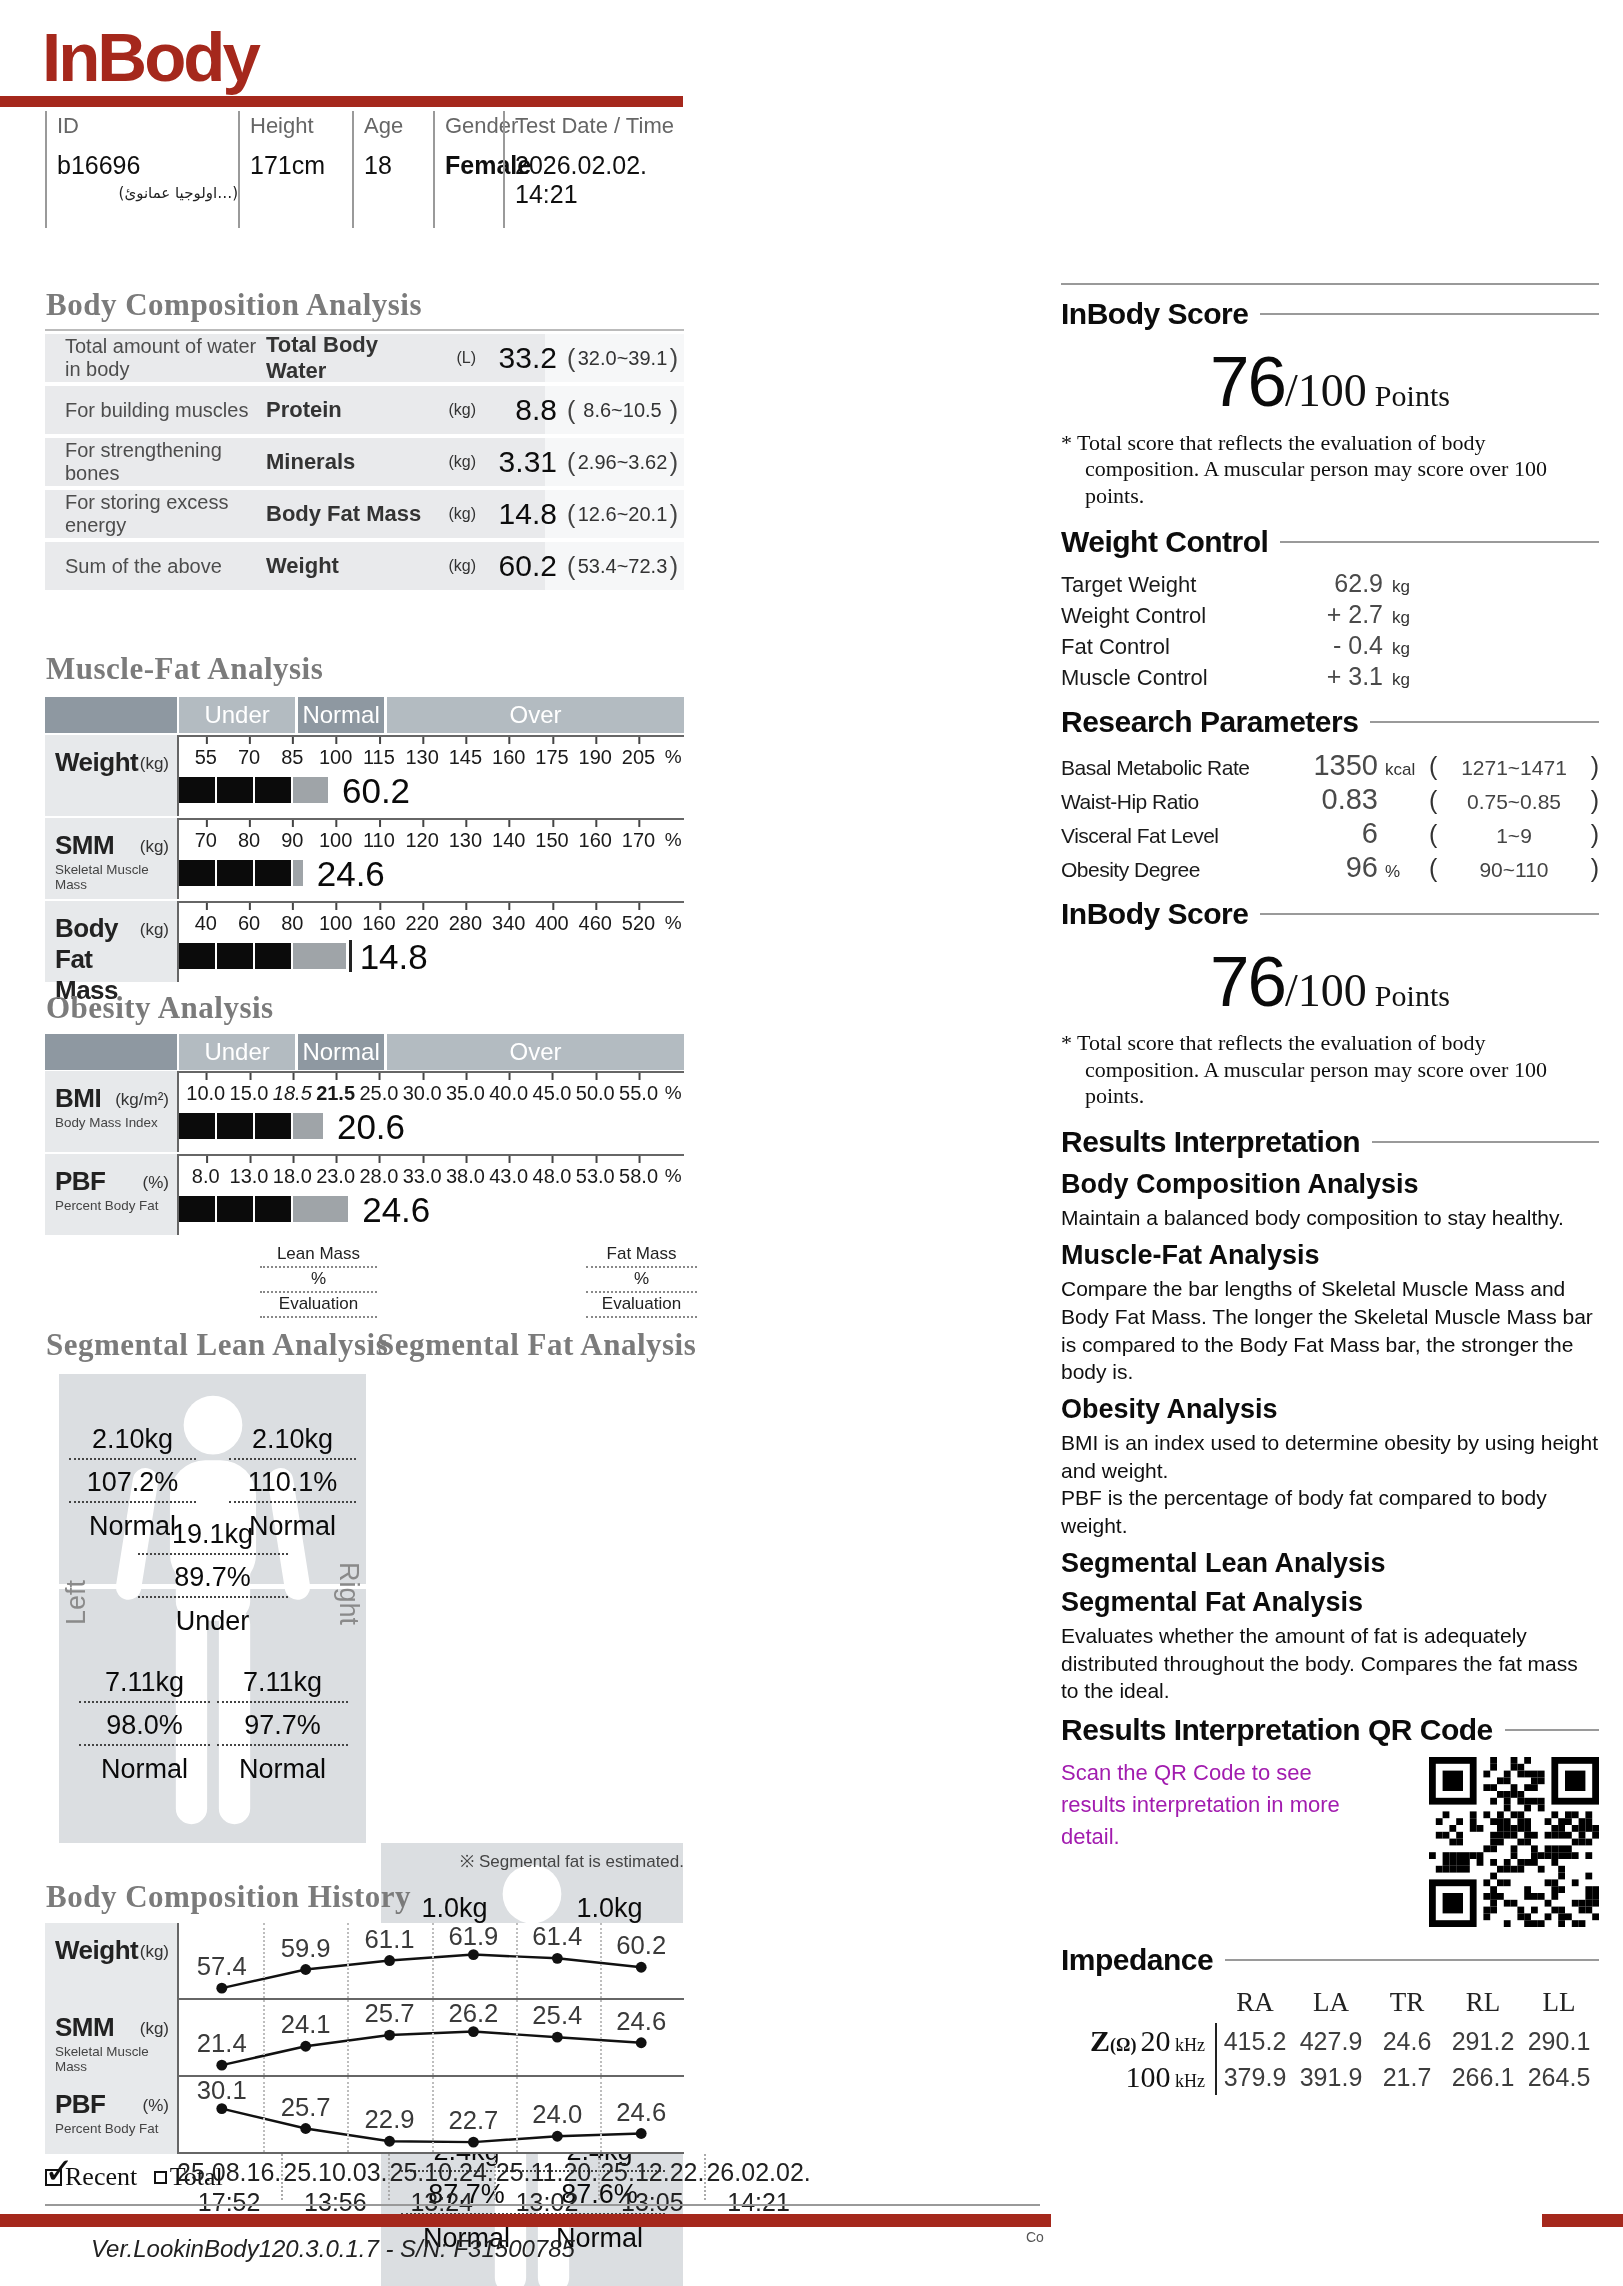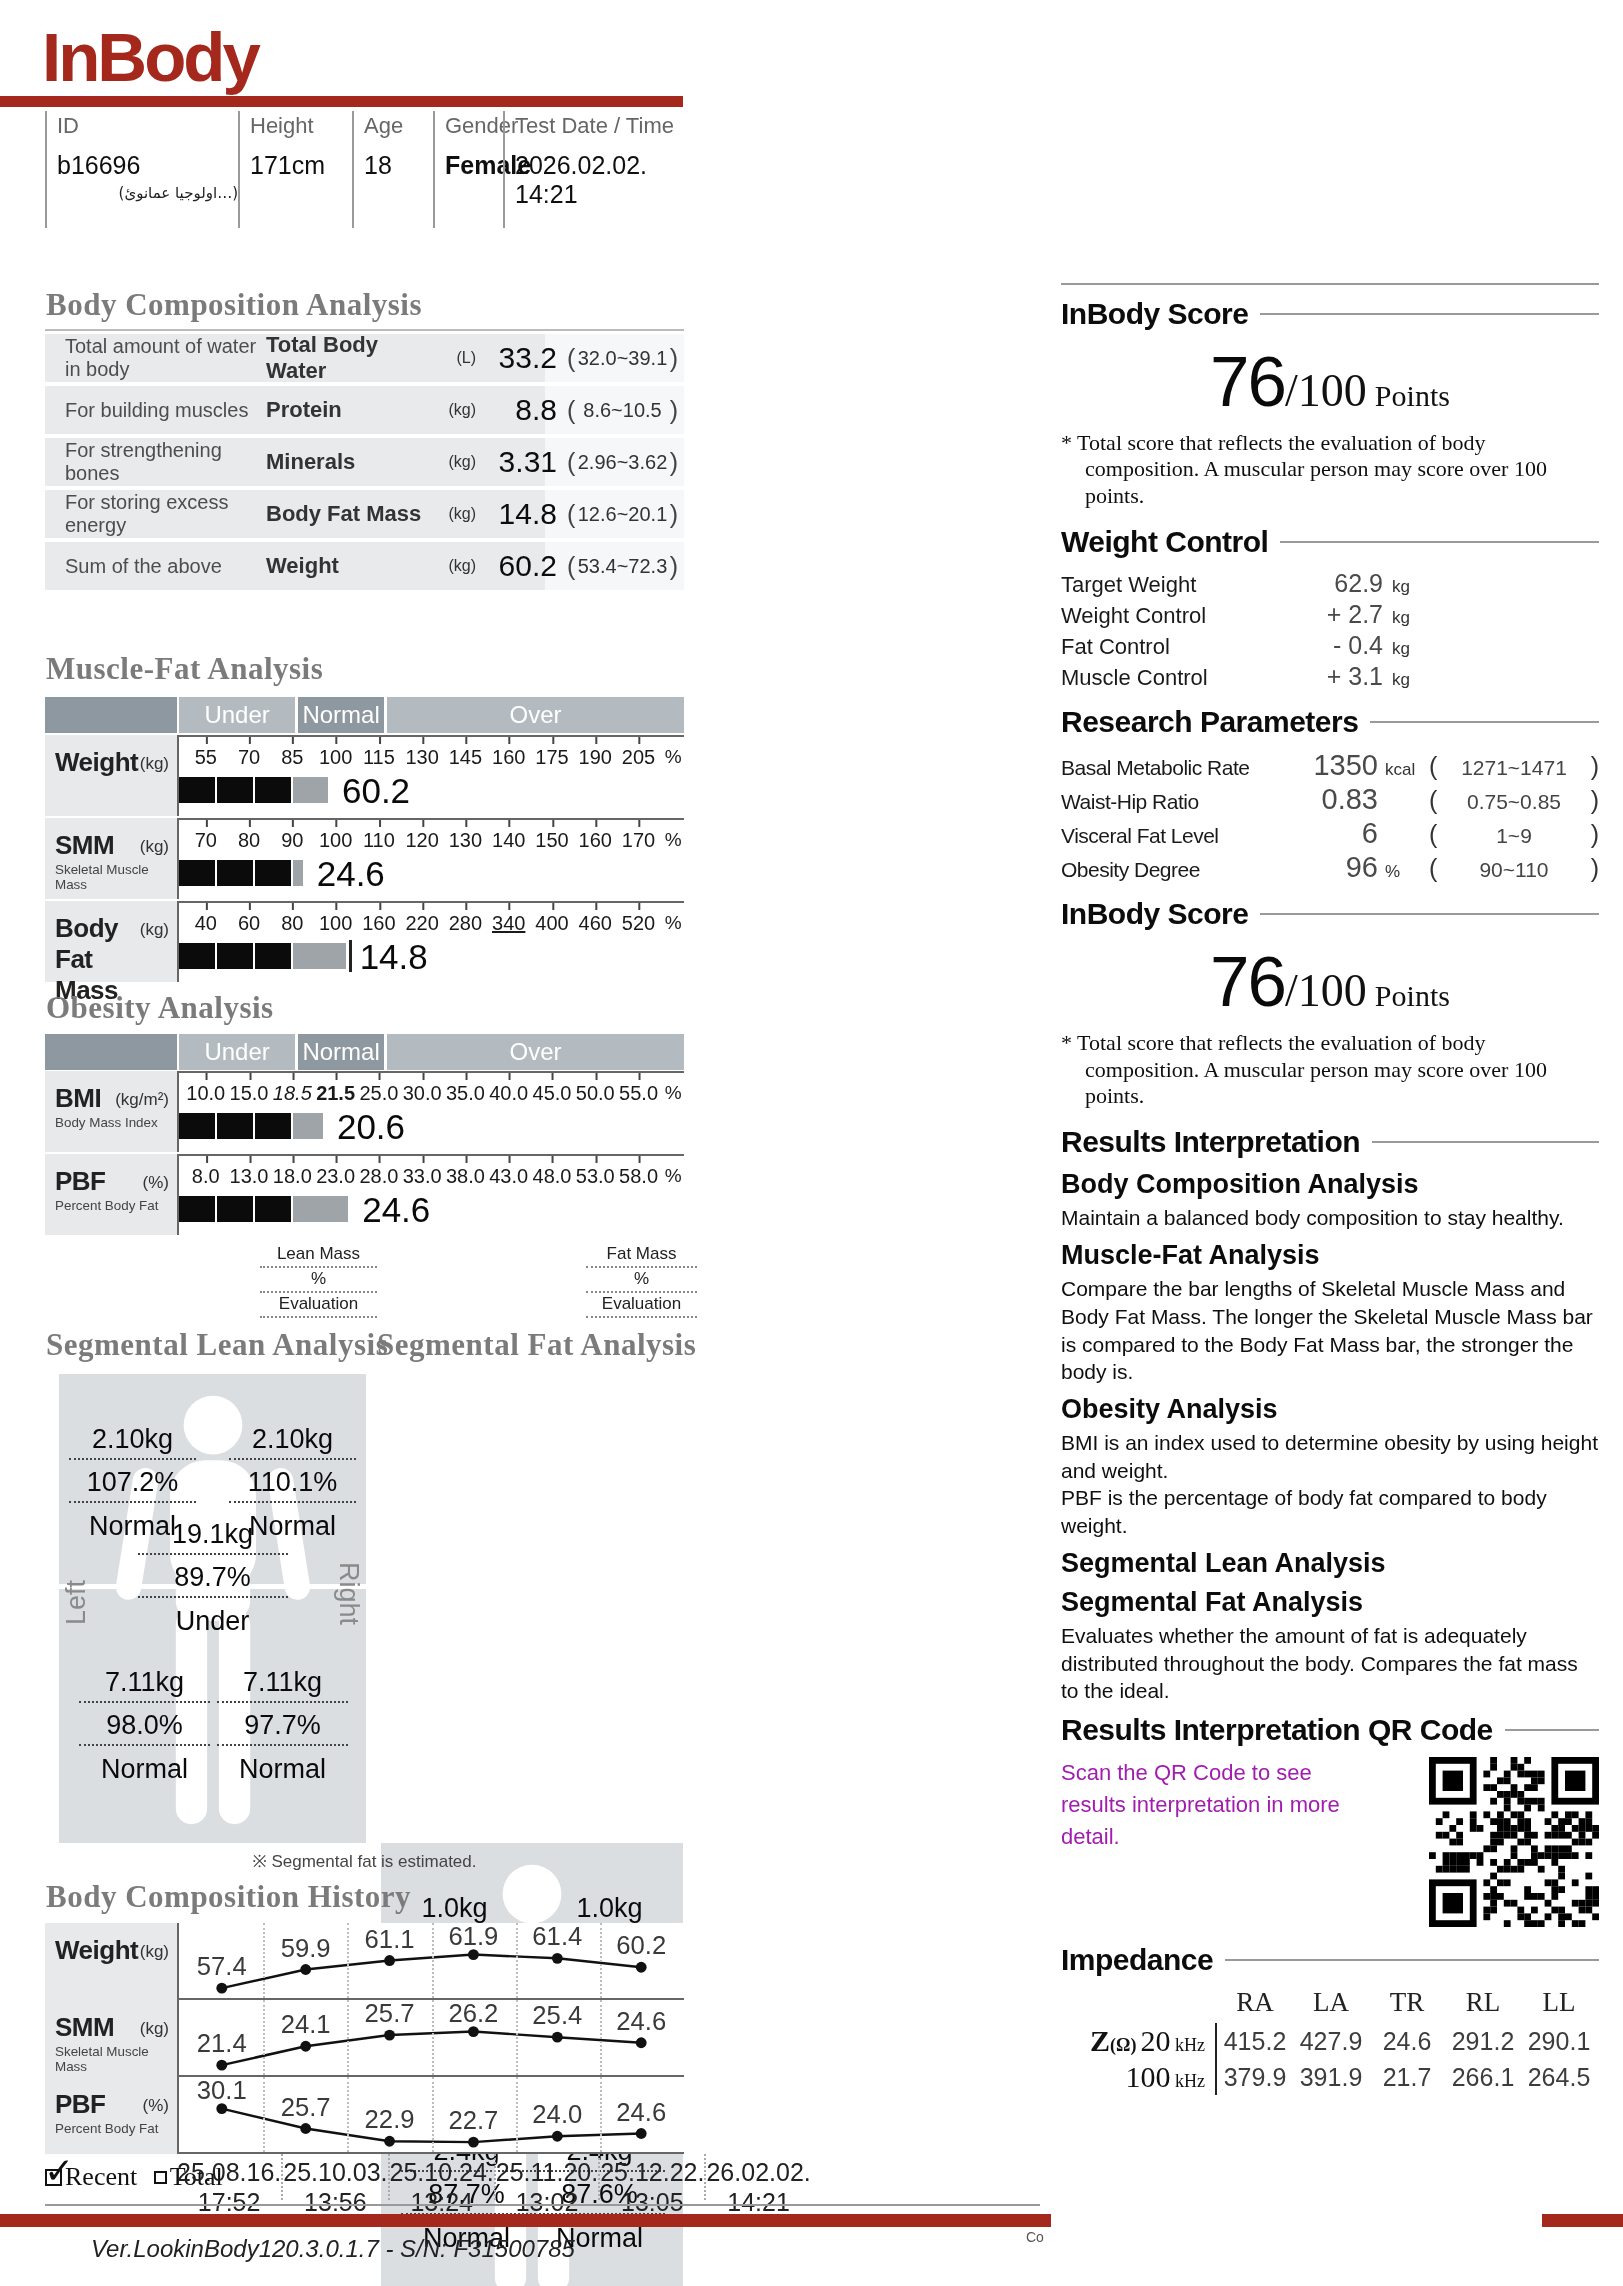--- a/index.html
+++ b/index.html
@@ -68,21 +68,21 @@
   .seg-legend div:last-child { border-bottom:2px dotted #888; }
   .seg-panel { background:#DBDEE1; position:relative; overflow:hidden; }
   .sil { position:absolute; left:50%; transform:translateX(-50%); top:8px; }
   .midline { position:absolute; left:0; right:0; height:5px; background:#fff; }
   .side-label { position:absolute; font-size:27px; color:#8a8a8a; }
   .side-left  { left:2px; top:44%; writing-mode:vertical-rl; transform:rotate(180deg); }
   .side-right { right:2px; top:40%; writing-mode:vertical-rl; }
   .seg-stack { position:absolute; text-align:center; font-size:27px; color:#0a0a0a; }
   .seg-line { border-bottom:2px dotted #444; padding-bottom:3px; margin-bottom:7px; line-height:1.15; }
   .seg-eval { line-height:1.15; padding-top:1px; }
-  .seg-note { font-size:17px; color:#444; text-align:center; }
+  .seg-note { font-size:17px; color:#444; text-align:right; }
 
   
   .h-row { display:flex; height:77px; }
   .h-chart { flex:1; position:relative; border-left:2px solid #666; border-bottom:2px solid #666; background:#fff; }
   .vgrid { position:absolute; top:0; bottom:0; border-left:2px dotted #bdbdbd; }
   .hist-dates { left:45px; width:639px; display:flex; height:46px; }
   .date-cell { flex:1; text-align:center; font-size:25px; line-height:1.2; color:#222; padding-top:3px; }
   .date-cell.sep { border-left:2px dotted #aaa; }
   .legend-cell { width:132px; font-family:"Liberation Serif", serif; font-size:26px; color:#111; padding-top:8px; white-space:nowrap; }
   .chk { width:17px; height:17px; border:2px solid #111; display:inline-block; position:relative; margin-right:3px; vertical-align:-1px; }
@@ -314,21 +314,21 @@
           </div>
         </div>
         <div class="g-chart">
           <div class="g-tick" style="left: 5.3%;">40</div>
           <div class="g-tick" style="left: 13.87%;">60</div>
           <div class="g-tick" style="left: 22.44%;">80</div>
           <div class="g-tick" style="left: 31.01%;">100</div>
           <div class="g-tick" style="left: 39.58%;">160</div>
           <div class="g-tick" style="left: 48.15%;">220</div>
           <div class="g-tick" style="left: 56.72%;">280</div>
-          <div class="g-tick" style="left: 65.29%; text-decoration: underline;">340</div>
+          <div class="g-tick" style="left: 65.29%;">340</div>
           <div class="g-tick" style="left: 73.86%;">400</div>
           <div class="g-tick" style="left: 82.43%;">460</div>
           <div class="g-tick" style="left: 91%;">520</div>
           <div class="g-pct" style="left: 96.2%;">%</div>
           <div class="g-bar">
             <div class="g-black" style="left: 0%; width: calc(7.5% - 2px);"></div>
             <div class="g-black" style="left: 7.5%; width: calc(7.5% - 2px);"></div>
             <div class="g-black" style="left: 15%; width: calc(7.5% - 2px);"></div>
             <div class="g-gray" style="left: 22.5%; width: 10.5%;"></div>
             <div class="g-marker" style="left: calc(33% + 3px);"></div>

